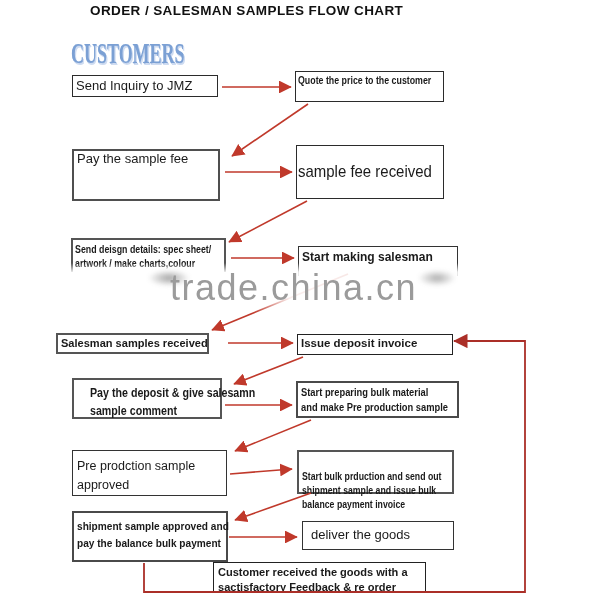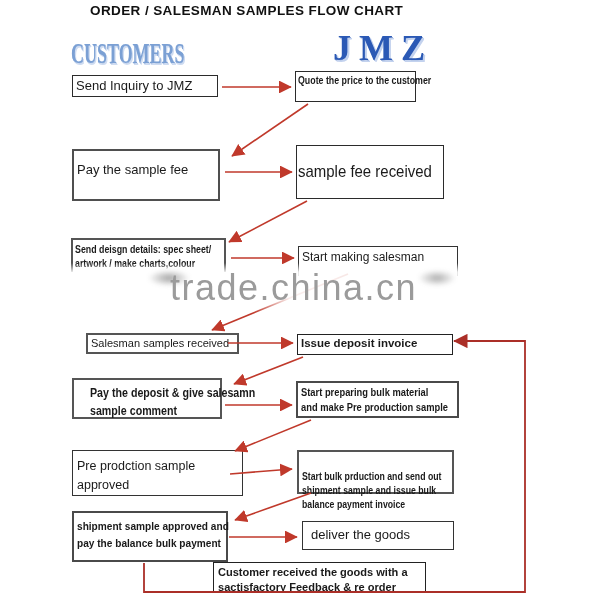--- a/index.html
+++ b/index.html
@@ -9,40 +9,40 @@
          letter-spacing:.4px;color:#111;}
   .hdr{position:absolute;font-family:"Liberation Serif",serif;font-weight:700;white-space:pre;}
   .hdr-customers{left:71px;top:37px;font-size:29px;color:#7ba0d4;letter-spacing:0;
                  transform:scaleX(0.62);transform-origin:0 0;
                  text-shadow:2px 2px 0 #cfdcf1, 1px 1px 0 #a9c0e4;}
   .hdr-jmz{left:333px;top:27px;font-size:36px;color:#2b59b5;letter-spacing:8px;
            text-shadow:2px 2px 0 #c3d2ee, 1px 1px 0 #8fa9d8;}
   .box{position:absolute;background:#fff;z-index:2;box-sizing:border-box;}
   .box .txt{display:inline-block;white-space:pre;transform-origin:0 0;line-height:1.3;}
   .bx-l1{left:72px;top:75px;width:146px;height:22px;border:1.5px solid #2b2b2b;font-size:13px;padding:2px 3px;}
-  .bx-r1{left:295px;top:71px;width:121px;height:31px;border:1.5px solid #2b2b2b;font-size:10.5px;font-weight:600;padding:2px 2px;}
+  .bx-r1{left:295px;top:71px;width:149px;height:31px;border:1.5px solid #2b2b2b;font-size:10.5px;font-weight:600;padding:2px 2px;}
   .bx-r1 .txt{transform:scaleX(0.84);}
   .bx-l2{left:72px;top:149px;width:148px;height:52px;border:2px solid #4f4f4f;font-size:13px;
-         display:flex;align-items:center;padding:0 3px 9px 3px;}
+         display:flex;align-items:flex-start;padding:0 3px 9px 3px;}
   .bx-r2{left:296px;top:145px;width:148px;height:54px;border:1.5px solid #2b2b2b;font-size:17px;
          display:flex;align-items:center;padding:0 1px;}
   .bx-r2 .txt{transform:scaleX(0.88);}
   .bx-l3{left:71px;top:238px;width:155px;height:34px;border:2px solid #555;border-bottom:none;
          font-size:10.5px;font-weight:600;padding:2px 2px;}
   .bx-l3 .txt{transform:scaleX(0.84);line-height:1.35;}
   .bx-r3{left:298px;top:246px;width:160px;height:30px;border:1.5px solid #333;border-bottom:none;
-         font-size:12px;font-weight:400;padding:3px 3px;}
-  .bx-l4{left:86px;top:333px;width:153px;height:21px;border:2px solid #555;font-size:11.5px;font-weight:400;padding:1px 3px;}
+         font-size:12px;font-weight:700;padding:3px 3px;}
+  .bx-l4{left:56px;top:333px;width:153px;height:21px;border:2px solid #555;font-size:11.5px;font-weight:700;padding:1px 3px;}
   .bx-l4 .txt{transform:scaleX(0.96);}
   .bx-r4{left:297px;top:334px;width:156px;height:21px;border:1.5px solid #222;font-size:11.5px;font-weight:600;padding:1px 3px;}
   .bx-l5{left:72px;top:378px;width:150px;height:41px;border:2px solid #555;font-size:13px;font-weight:600;padding:4px 16px;}
   .bx-l5 .txt{transform:scaleX(0.82);line-height:1.4;}
   .bx-r5{left:296px;top:381px;width:163px;height:37px;border:2px solid #4a4a4a;font-size:11px;font-weight:600;padding:2px 3px;}
   .bx-r5 .txt{transform:scaleX(0.85);line-height:1.4;}
-  .bx-l6{left:72px;top:450px;width:171px;height:46px;border:1.5px solid #333;font-size:12.5px;padding:6px 4px;}
+  .bx-l6{left:72px;top:450px;width:155px;height:46px;border:1.5px solid #333;font-size:12.5px;padding:6px 4px;}
   .bx-l6 .txt{line-height:1.5;}
   .bx-r6{left:297px;top:450px;width:157px;height:44px;border:2px solid #555;font-size:10.5px;font-weight:600;padding:18px 3px;}
   .bx-r6 .txt{transform:scaleX(0.83);line-height:1.32;}
   .bx-l7{left:72px;top:511px;width:156px;height:51px;border:2px solid #4a4a4a;font-size:11.5px;font-weight:600;padding:5px 3px;}
   .bx-l7 .txt{transform:scaleX(0.88);line-height:1.45;}
   .bx-r7{left:302px;top:521px;width:152px;height:29px;border:1.5px solid #333;font-size:13px;
          display:flex;align-items:center;padding:0 8px;}
   .bx-b{left:213px;top:562px;width:213px;height:30px;border:1.5px solid #222;font-size:11.5px;font-weight:600;padding:2px 4px;}
   .bx-b .txt{transform:scaleX(0.96);line-height:1.28;}
   .arrows{position:absolute;left:0;top:0;z-index:3;pointer-events:none;}
@@ -58,21 +58,20 @@
              background:radial-gradient(closest-side, rgba(70,70,70,0.45), rgba(70,70,70,0));}
 </style>
 </head>
 <body>
 
 <div class="canvas">
 
   <div class="title">ORDER / SALESMAN SAMPLES FLOW CHART</div>
 
   <div class="hdr hdr-customers">CUSTOMERS</div>
-  <div class="hdr hdr-jmz">JMZ</div>
 
   <svg class="arrows" width="600" height="600" viewBox="0 0 600 600">
     <defs>
       <marker id="ah" markerWidth="9" markerHeight="8" refX="7.5" refY="4" orient="auto">
         <path d="M0,0 L8,4 L0,8 z" fill="#c0392b"></path>
       </marker>
       <marker id="ah2" markerWidth="9" markerHeight="8" refX="7.5" refY="4" orient="auto">
         <path d="M0,0 L8,4 L0,8 z" fill="#ab2f28"></path>
       </marker>
     </defs>

